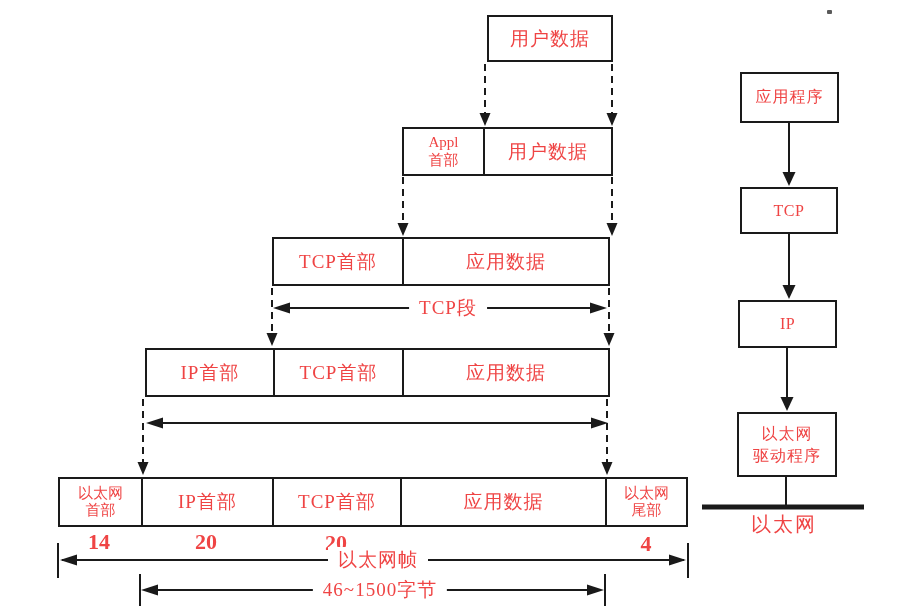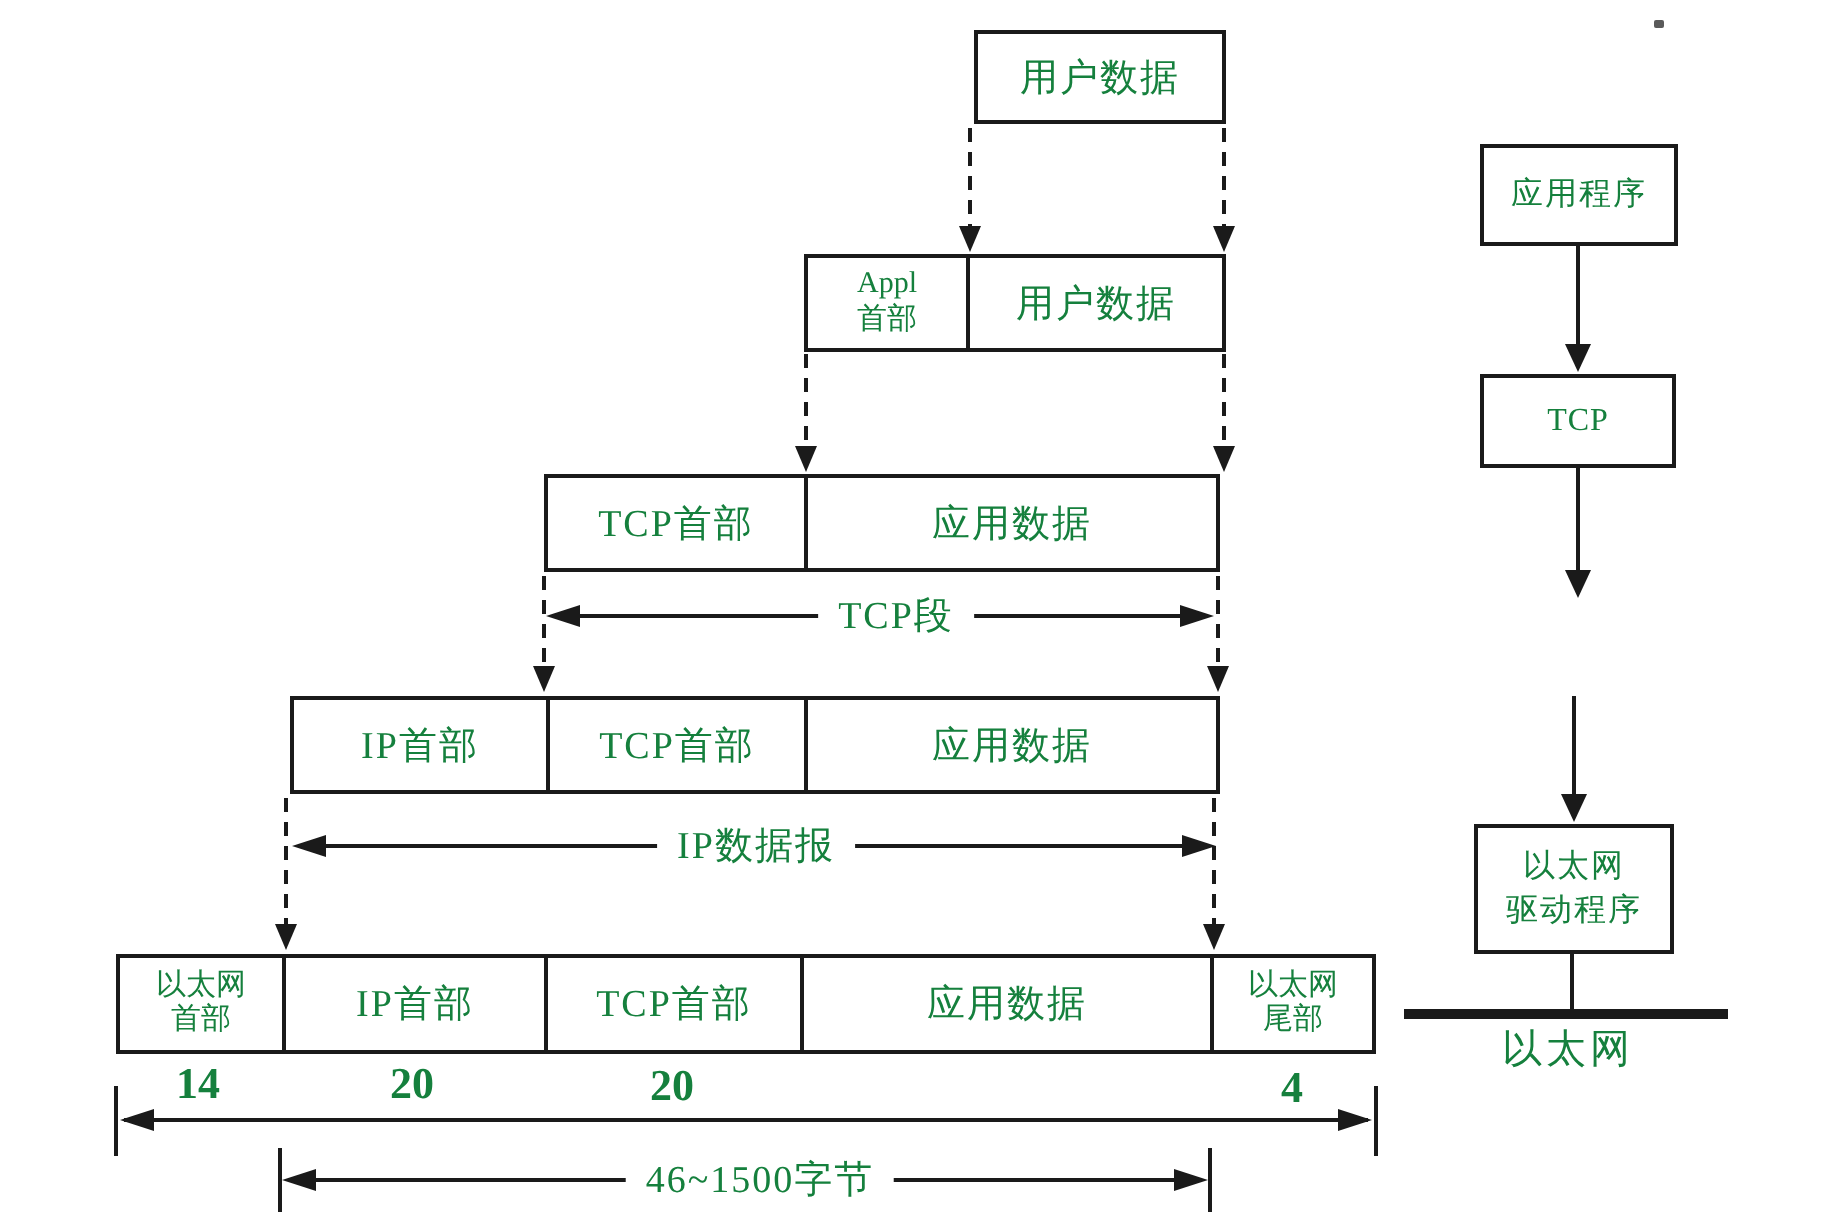--- a/index.html
+++ b/index.html
@@ -1,18 +1,18 @@
 <!DOCTYPE html>
 <html><head>
 <meta charset="utf-8">
 <style>
   html,body{margin:0;padding:0;background:#fff;}
   .canvas{
     position:relative;width:916px;height:607px;background:#ffffff;overflow:hidden;
-    font-family:"Liberation Serif","DejaVu Serif",serif;color:#15803d;
+    font-family:"Liberation Serif","DejaVu Serif",serif;color:#ef4444;
   }
   .lines{position:absolute;left:0;top:0;width:916px;height:607px;}
   .box{
     position:absolute;display:flex;border:2px solid #1a1a1a;background:#fff;
     box-sizing:border-box;
   }
   .cell{
     display:flex;align-items:center;justify-content:center;
     font-size:19px;letter-spacing:1px;box-sizing:border-box;text-align:center;
   }
@@ -146,40 +146,41 @@
     <div class="cell" style="width:128px;">TCP首部</div>
     <div class="cell div grow">应用数据</div>
   </div>
   <div class="spanlabel" style="left:448px;top:308px;">TCP段</div>
 
   <div class="box" style="left:145px;top:348px;width:465px;height:49px;">
     <div class="cell" style="width:126px;">IP首部</div>
     <div class="cell div" style="width:129px;">TCP首部</div>
     <div class="cell div grow">应用数据</div>
   </div>
-  <div class="spanlabel" style="left:378px;top:423px;">IP数据报</div>
 
   <div class="box" style="left:58px;top:477px;width:630px;height:50px;">
     <div class="cell sm ml" style="width:81px;">以太网
 首部</div>
     <div class="cell div" style="width:131px;">IP首部</div>
     <div class="cell div" style="width:128px;">TCP首部</div>
     <div class="cell div" style="width:205px;">应用数据</div>
     <div class="cell div grow sm ml">以太网
 尾部</div>
   </div>
 
   <div class="num" style="left:99px;top:529px;">14</div>
   <div class="num" style="left:206px;top:529px;">20</div>
   <div class="num" style="left:336px;top:530px;">20</div>
   <div class="num" style="left:646px;top:531px;">4</div>
 
+  <div class="spanlabel" style="left:378px;top:560px;">以太网帧</div>
   <div class="spanlabel" style="left:380px;top:590px;">46~1500字节</div>
 
   <div class="rbox" style="left:740px;top:72px;width:99px;height:51px;">应用程序</div>
   <div class="rbox bold" style="left:740px;top:187px;width:98px;height:47px;">TCP</div>
+  <div class="rbox bold" style="left:738px;top:300px;width:99px;height:48px;">IP</div>
   <div class="rbox ml" style="left:737px;top:412px;width:100px;height:65px;line-height:1.35;">以太网
 驱动程序</div>
   <div class="ethlabel" style="left:784px;top:511px;">以太网</div>
 
   <div class="speck" style="left:827px;top:10px;"></div>
 
 </div>
 
 </body></html>

